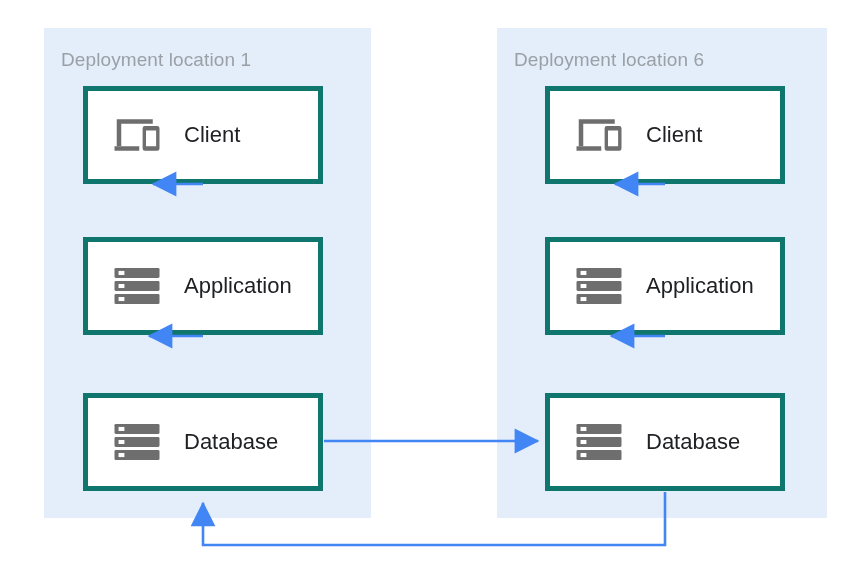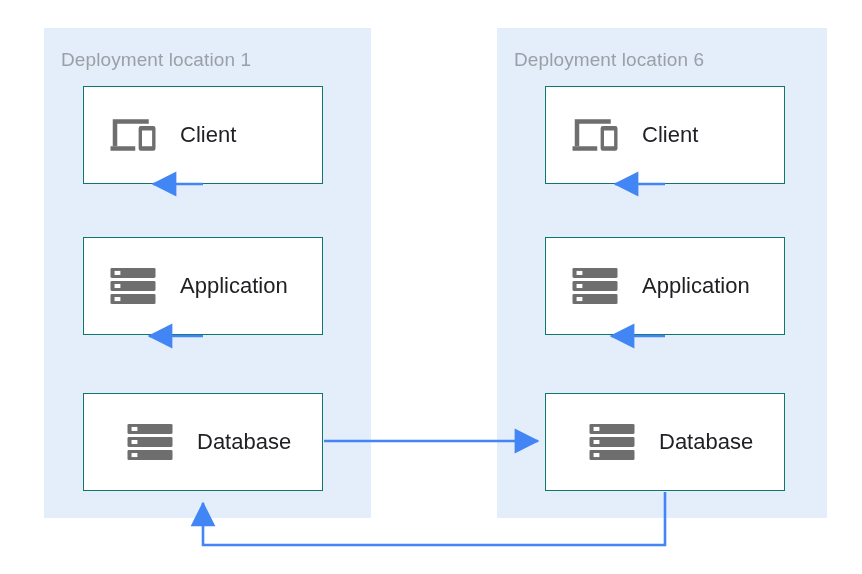--- a/index.html
+++ b/index.html
@@ -39,21 +39,21 @@
     color: #9aa0a6;
     white-space: nowrap;
     letter-spacing: 0.1px;
   }
 
   
   .node {
     position: absolute;
     box-sizing: border-box;
     background: #ffffff;
-    border: 1px solid #0f766e;
+    border: 5px solid #0f766e;
     display: flex;
     align-items: center;
     width: 240px;
     height: 98px;
   }
   .node-icon {
     width: 54px;
     height: 54px;
     margin-left: 22px;
     flex: none;
@@ -67,21 +67,21 @@
     white-space: nowrap;
   }
 
   
   .col-a { left: 83px; }
   .col-b { left: 545px; }
 
   
   .row-client { top: 86px; }
   .row-app    { top: 237px; text-align: center; }
-  .row-db     { top: 393px; padding-left: 17px; }
+  .row-db     { top: 393px; }
 
   
   #connectors {
     position: absolute;
     left: 0;
     top: 0;
     width: 862px;
     height: 574px;
     pointer-events: none;
   }

